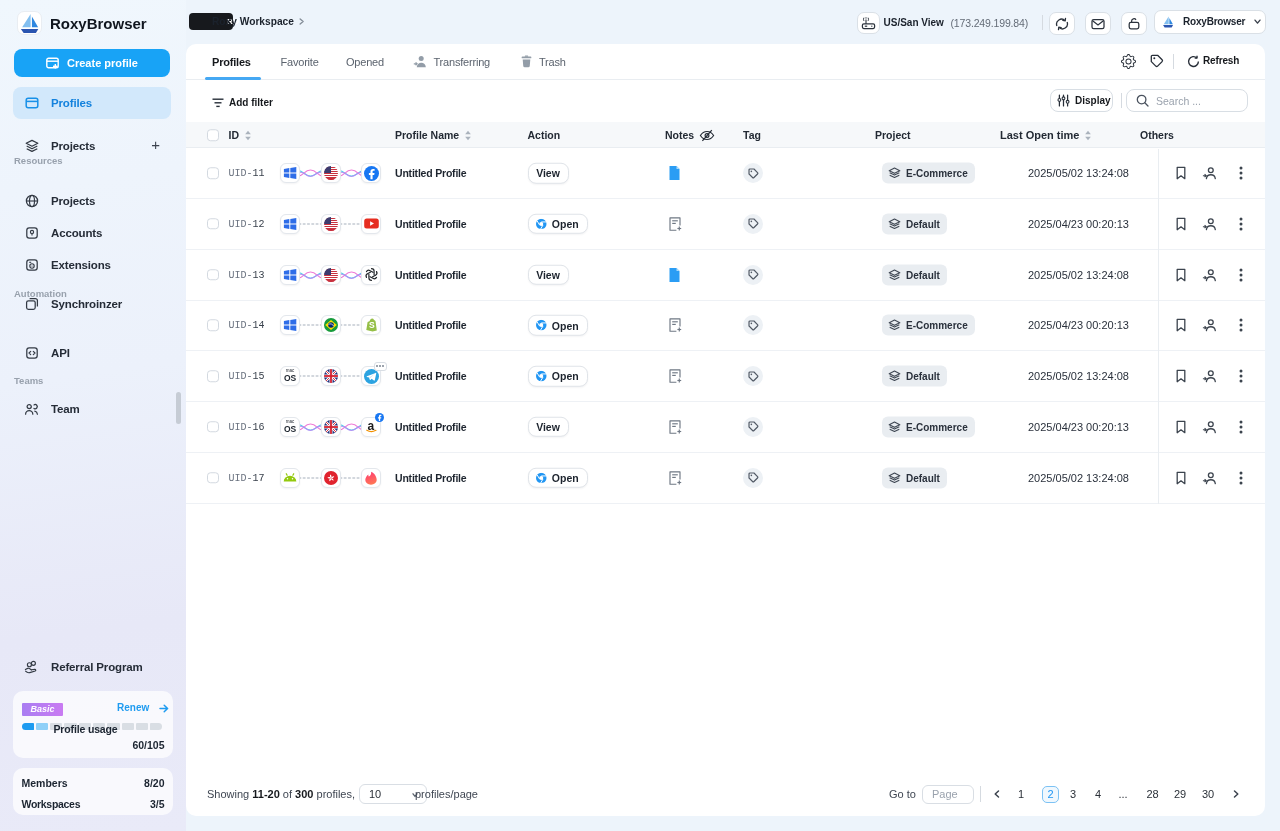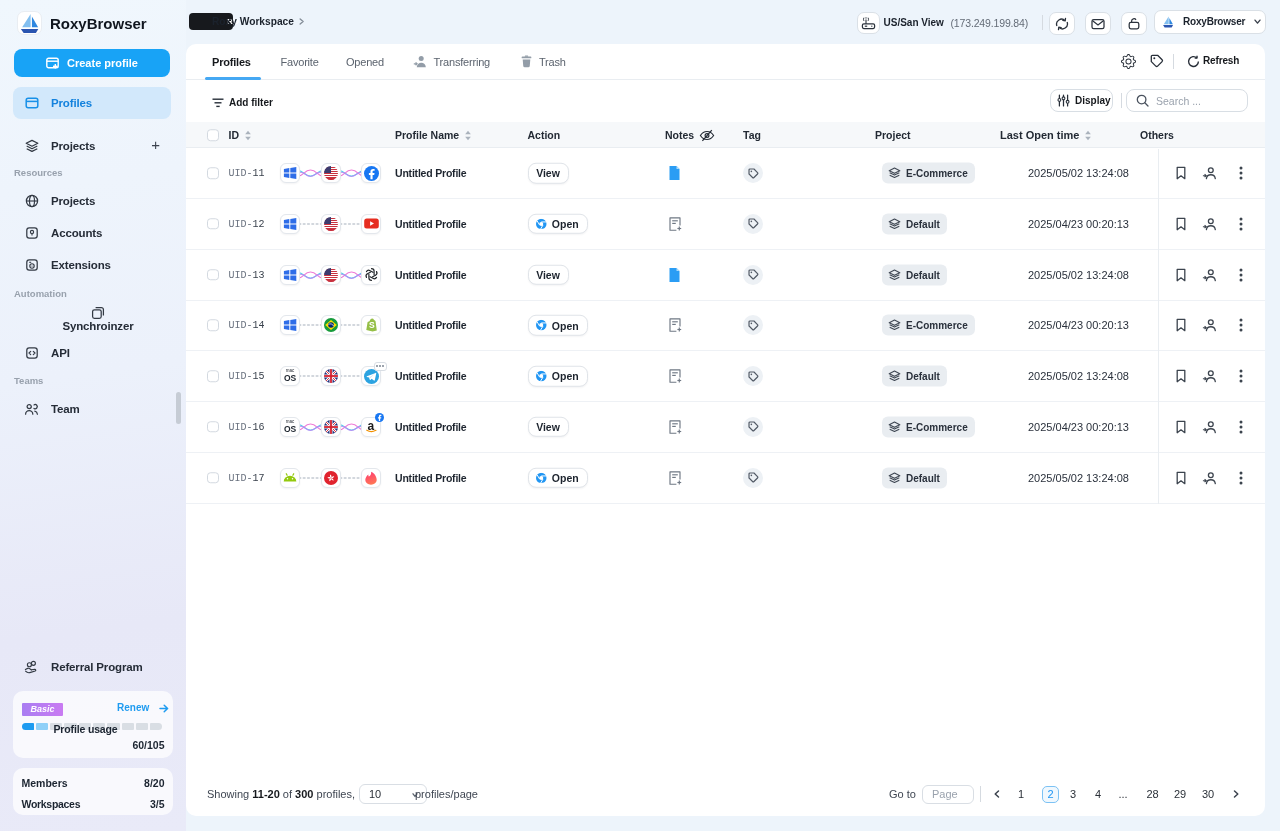--- a/index.html
+++ b/index.html
@@ -142,21 +142,21 @@
       <span class="nicon">
         <svg width="14" height="14" viewBox="0 0 14 14">
           <path d="M7 1.4 L12.8 4.3 L7 7.2 L1.2 4.3 Z" fill="none" stroke="#333a44" stroke-width="1.25" stroke-linejoin="round"></path>
           <path d="M1.7 7 L7 9.7 L12.3 7" fill="none" stroke="#333a44" stroke-width="1.25" stroke-linejoin="round"></path>
           <path d="M1.7 9.7 L7 12.4 L12.3 9.7" fill="none" stroke="#333a44" stroke-width="1.25" stroke-linejoin="round"></path>
         </svg>
       </span>
       <span class="nlabel">Projects</span>
       <span class="plus">+</span>
     </div>
-    <div class="sechead" style="top:155px;margin-top:12px;">Resources</div>
+    <div class="sechead" style="top:155px;">Resources</div>
     <div class="navitem" style="top:185px;">
       <span class="nicon">
         <svg width="14" height="14" viewBox="0 0 14 14">
           <circle cx="7" cy="7" r="5.6" fill="none" stroke="#333a44" stroke-width="1.25"></circle>
           <ellipse cx="7" cy="7" rx="2.5" ry="5.6" fill="none" stroke="#333a44" stroke-width="1.15"></ellipse>
           <line x1="1.4" y1="7" x2="12.6" y2="7" stroke="#333a44" stroke-width="1.15"></line>
         </svg>
       </span>
       <span class="nlabel">Projects</span>
     </div>
@@ -176,21 +176,21 @@
           <rect x="1.8" y="1.8" width="10.4" height="10.4" rx="2.4" fill="none" stroke="#333a44" stroke-width="1.25"></rect>
           <circle cx="7" cy="8" r="2.2" fill="none" stroke="#333a44" stroke-width="1.1"></circle>
           <circle cx="6.1" cy="8" r="0.5" fill="#333a44"></circle>
           <circle cx="7.9" cy="8" r="0.5" fill="#333a44"></circle>
           <line x1="4.2" y1="4.3" x2="6.2" y2="4.3" stroke="#333a44" stroke-width="1.1"></line>
         </svg>
       </span>
       <span class="nlabel">Extensions</span>
     </div>
     <div class="sechead" style="top:288px;">Automation</div>
-    <div class="navitem" style="top:306px;flex-direction:column;">
+    <div class="navitem" style="top:288px;">
       <span class="nicon">
         <svg width="14" height="14" viewBox="0 0 14 14">
           <rect x="1.6" y="3.8" width="8.6" height="8.6" rx="1.8" fill="none" stroke="#333a44" stroke-width="1.25"></rect>
           <path d="M4.6 1.6 h5.8 a2 2 0 0 1 2 2 v5.8" fill="none" stroke="#333a44" stroke-width="1.25"></path>
         </svg>
       </span>
       <span class="nlabel">Synchroinzer</span>
     </div>
     <div class="navitem" style="top:337px;">
       <span class="nicon">

